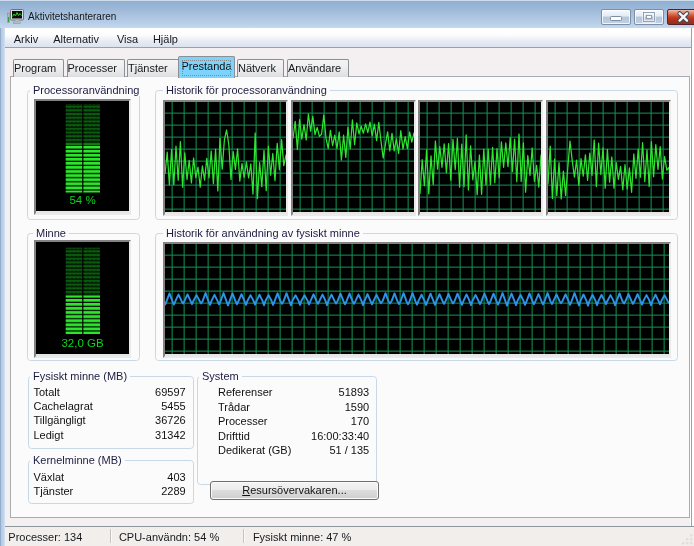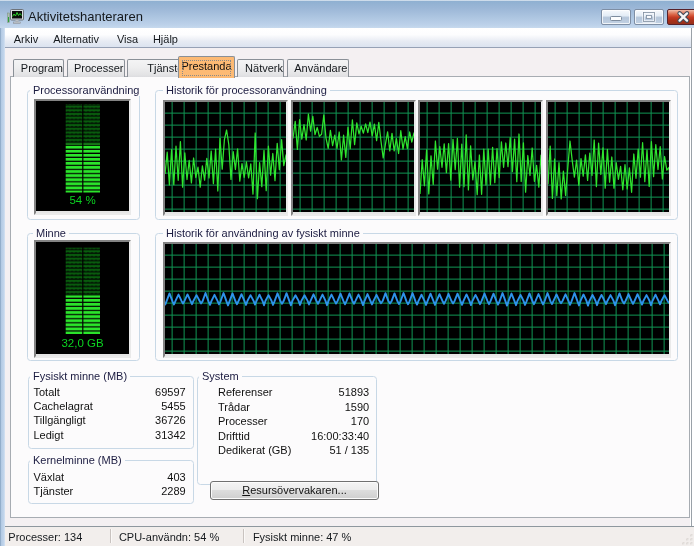--- a/index.html
+++ b/index.html
@@ -1,27 +1,27 @@
 <!DOCTYPE html>
 <html><head><meta charset="utf-8"><style>
 *{margin:0;padding:0;box-sizing:border-box}
 html,body{width:694px;height:546px;background:#fff;overflow:hidden}
 body{position:relative;font-family:"Liberation Sans",sans-serif;font-size:11px;color:#101010;
  -webkit-font-smoothing:antialiased}
 .abs{position:absolute}
 #titlebar{left:0;top:0;width:694px;height:28px;background:linear-gradient(#ffffff 0,#8fb0d1 4%,#9cb7d7 30%,#afc7e2 65%,#bdd2ea 90%,#c7d9ee 100%)}
-#title{left:28px;top:0;height:28px;line-height:34px;font-size:13px;color:#15191d}
+#title{left:28px;top:0;height:28px;line-height:34px;font-size:10px;color:#15191d}
 #menubar{left:5px;top:28px;width:686px;height:20px;background:linear-gradient(#ffffff 0,#fdfdfe 35%,#e7ebf3 70%,#dde4f0 95%);border-bottom:1px solid #96a1b5}
 .menu{top:33px;color:#15191d}
 #dlg{left:5px;top:48px;width:685px;height:479px;background:#f4f0f2}
 #borderL{left:0;top:28px;width:5px;height:518px;background:linear-gradient(90deg,#93aecb 0 1px,#b2c9e3 1px,#c3d6ec 80%,#d9e5f4)}
 #borderR{left:690.5px;top:28px;width:1.6px;height:498px;background:#9aa1a8}
 #page{left:10px;top:76px;width:680px;height:442px;background:#fcfbfc;border:1px solid #a7acb2}
-.tab{top:59px;height:18px;border:1px solid #8a9097;border-bottom:none;border-radius:2px 2px 0 0;background:linear-gradient(#f4f4f5,#eeeeef 45%,#e2e2e4 90%,#dcdcdf);text-align:right;line-height:17px;color:#15191d}
-#tabactive{top:56px;left:178px;width:57px;height:22px;border:1px solid #8a9097;border-bottom:none;border-radius:2px 2px 0 0;background:#fdba74;text-align:center;z-index:5;line-height:19px}
+.tab{top:59px;height:18px;border:1px solid #8a9097;border-bottom:none;border-radius:2px 2px 0 0;background:linear-gradient(#f4f4f5,#eeeeef 45%,#e2e2e4 90%,#dcdcdf);text-align:left;line-height:17px;color:#15191d}
+#tabactive{top:56px;left:178px;width:57px;height:22px;border:1px solid #8a9097;border-bottom:none;border-radius:2px 2px 0 0;background:#7dd3fc;text-align:center;z-index:5;line-height:19px}
 .focus{position:absolute;left:3px;top:3px;right:3px;bottom:2px;border:1px dotted #8a8a8a}
 .gbox{border:1px solid #c8d8e6;border-radius:3.5px}
 .cap{position:absolute;top:-7px;background:#fcfbfc;padding:0 3px;color:#1b1b40;white-space:nowrap}
 .sunken{position:absolute;border:2px solid;border-color:#838383 #eaeaea #eaeaea #838383;background:#e5e5e5}
 .row{position:absolute;left:0;width:100%}
 .row b{font-weight:normal;position:absolute;left:0}
 .row i{font-style:normal;position:absolute;right:0}
 #btn{left:210px;top:481px;width:169px;height:19px;border:1px solid #707070;border-radius:3px;background:linear-gradient(#f4f4f4,#ececec 45%,#dddddd 50%,#d0d0d0 95%);text-align:center;line-height:17px;box-shadow:inset 0 0 0 1px #fbfbfb}
 #statusbar{left:5px;top:526px;width:689px;height:20px;background:#f2eeec;border-top:1px solid #8e979e}
 .sep{position:absolute;top:3px;width:1px;height:14px;background:#c9c3c0;box-shadow:1px 0 0 #fbf9f8}

